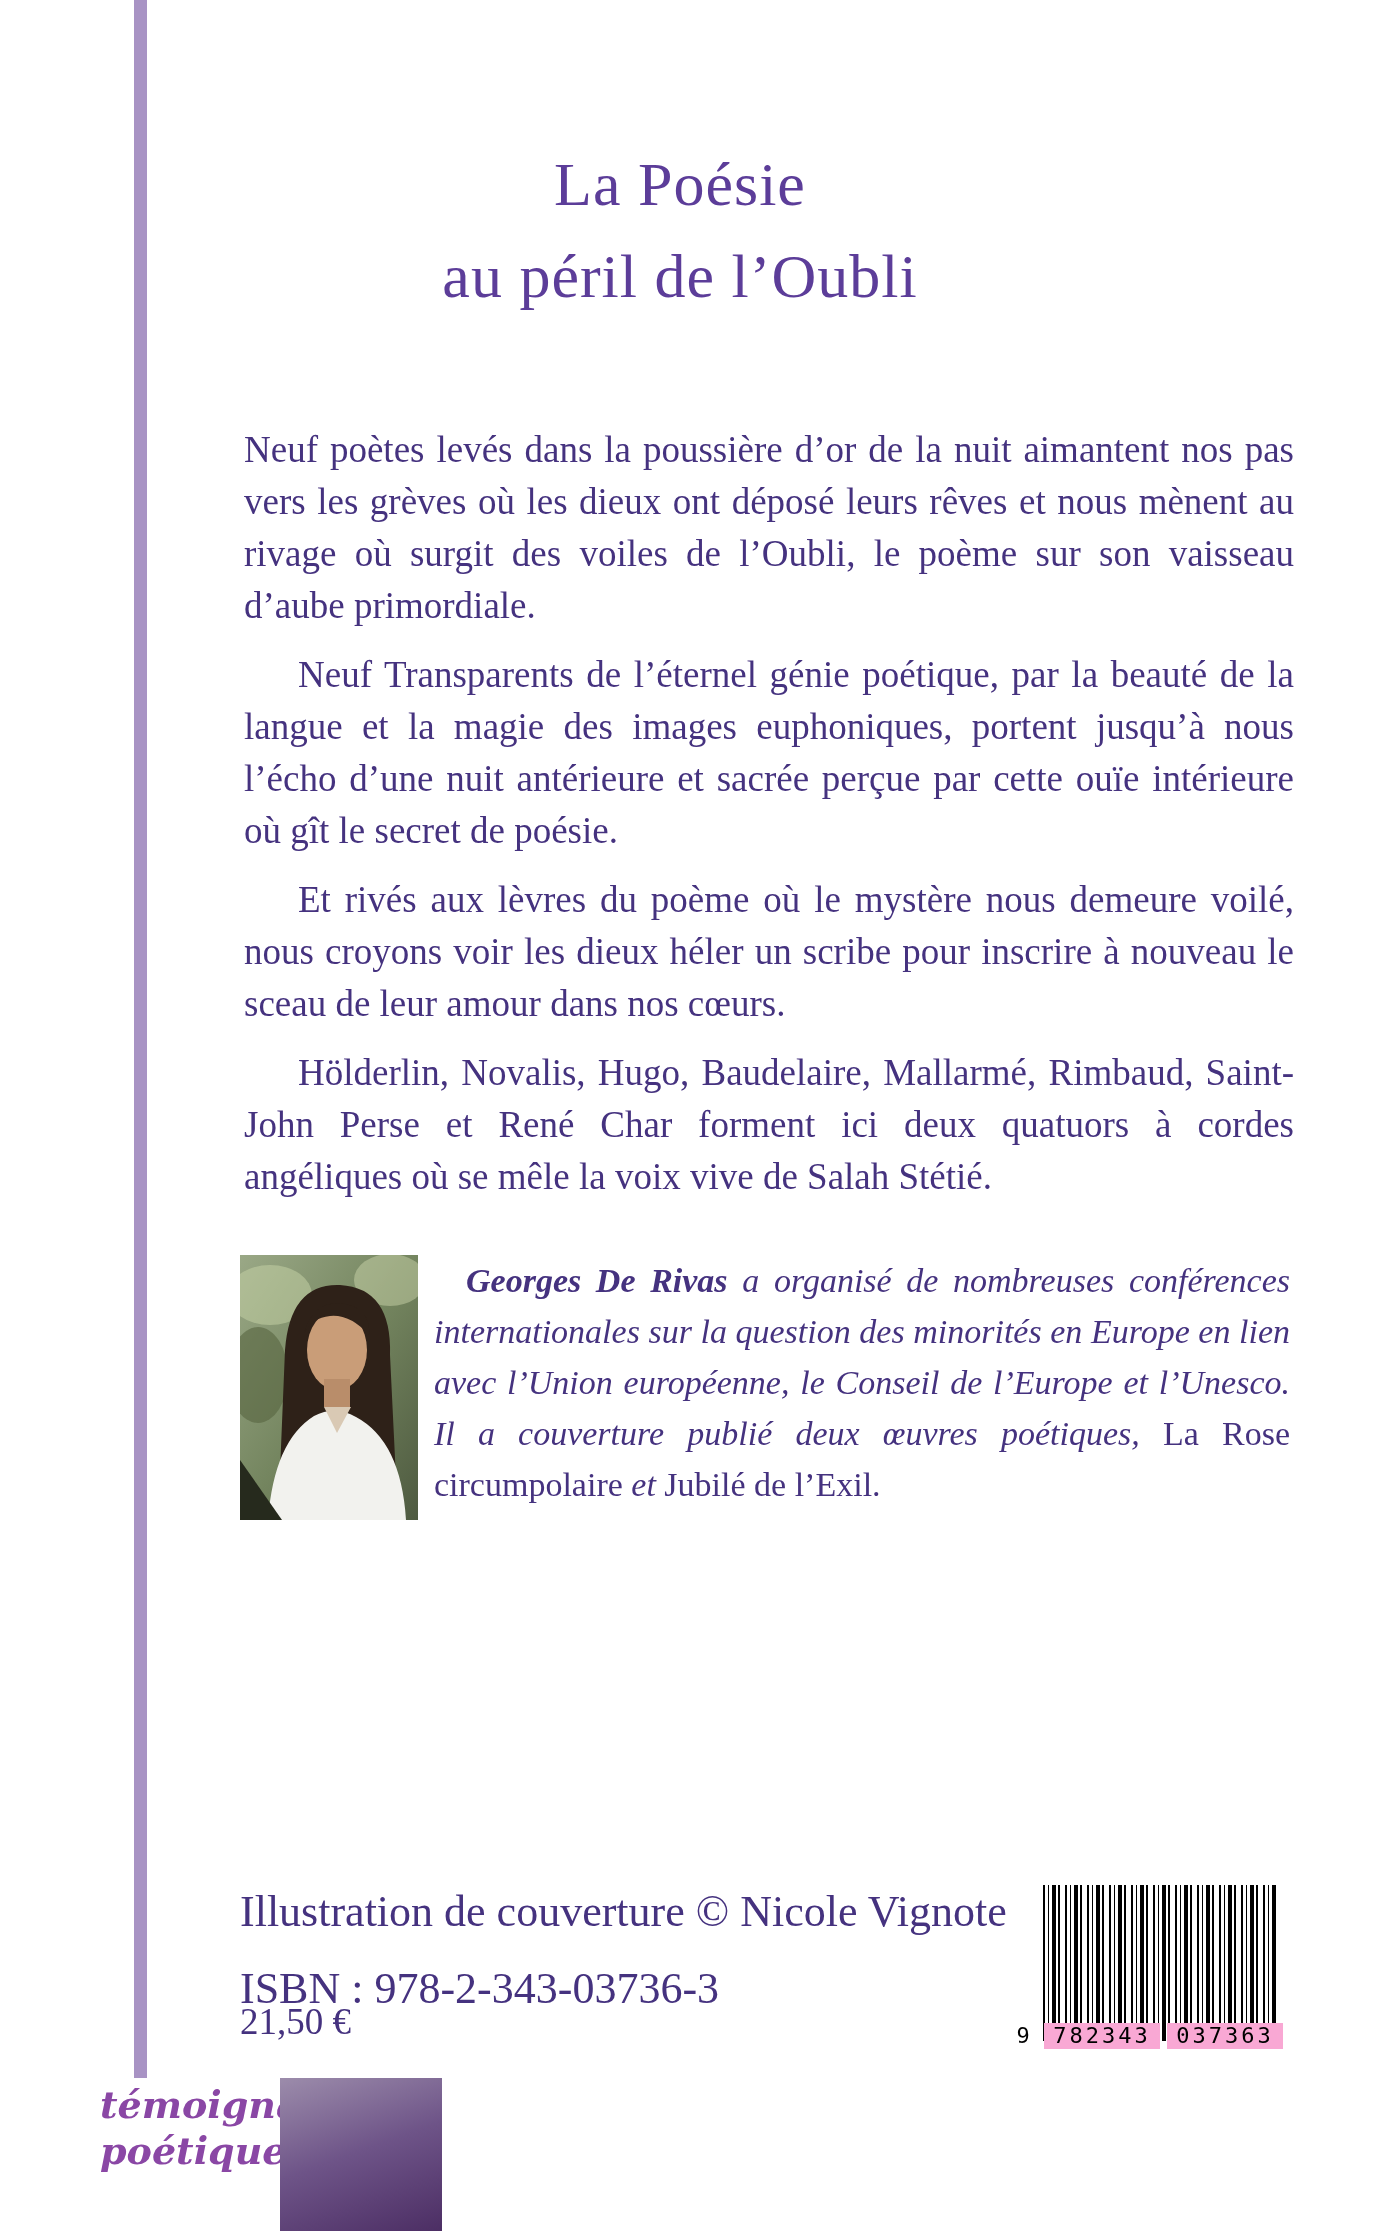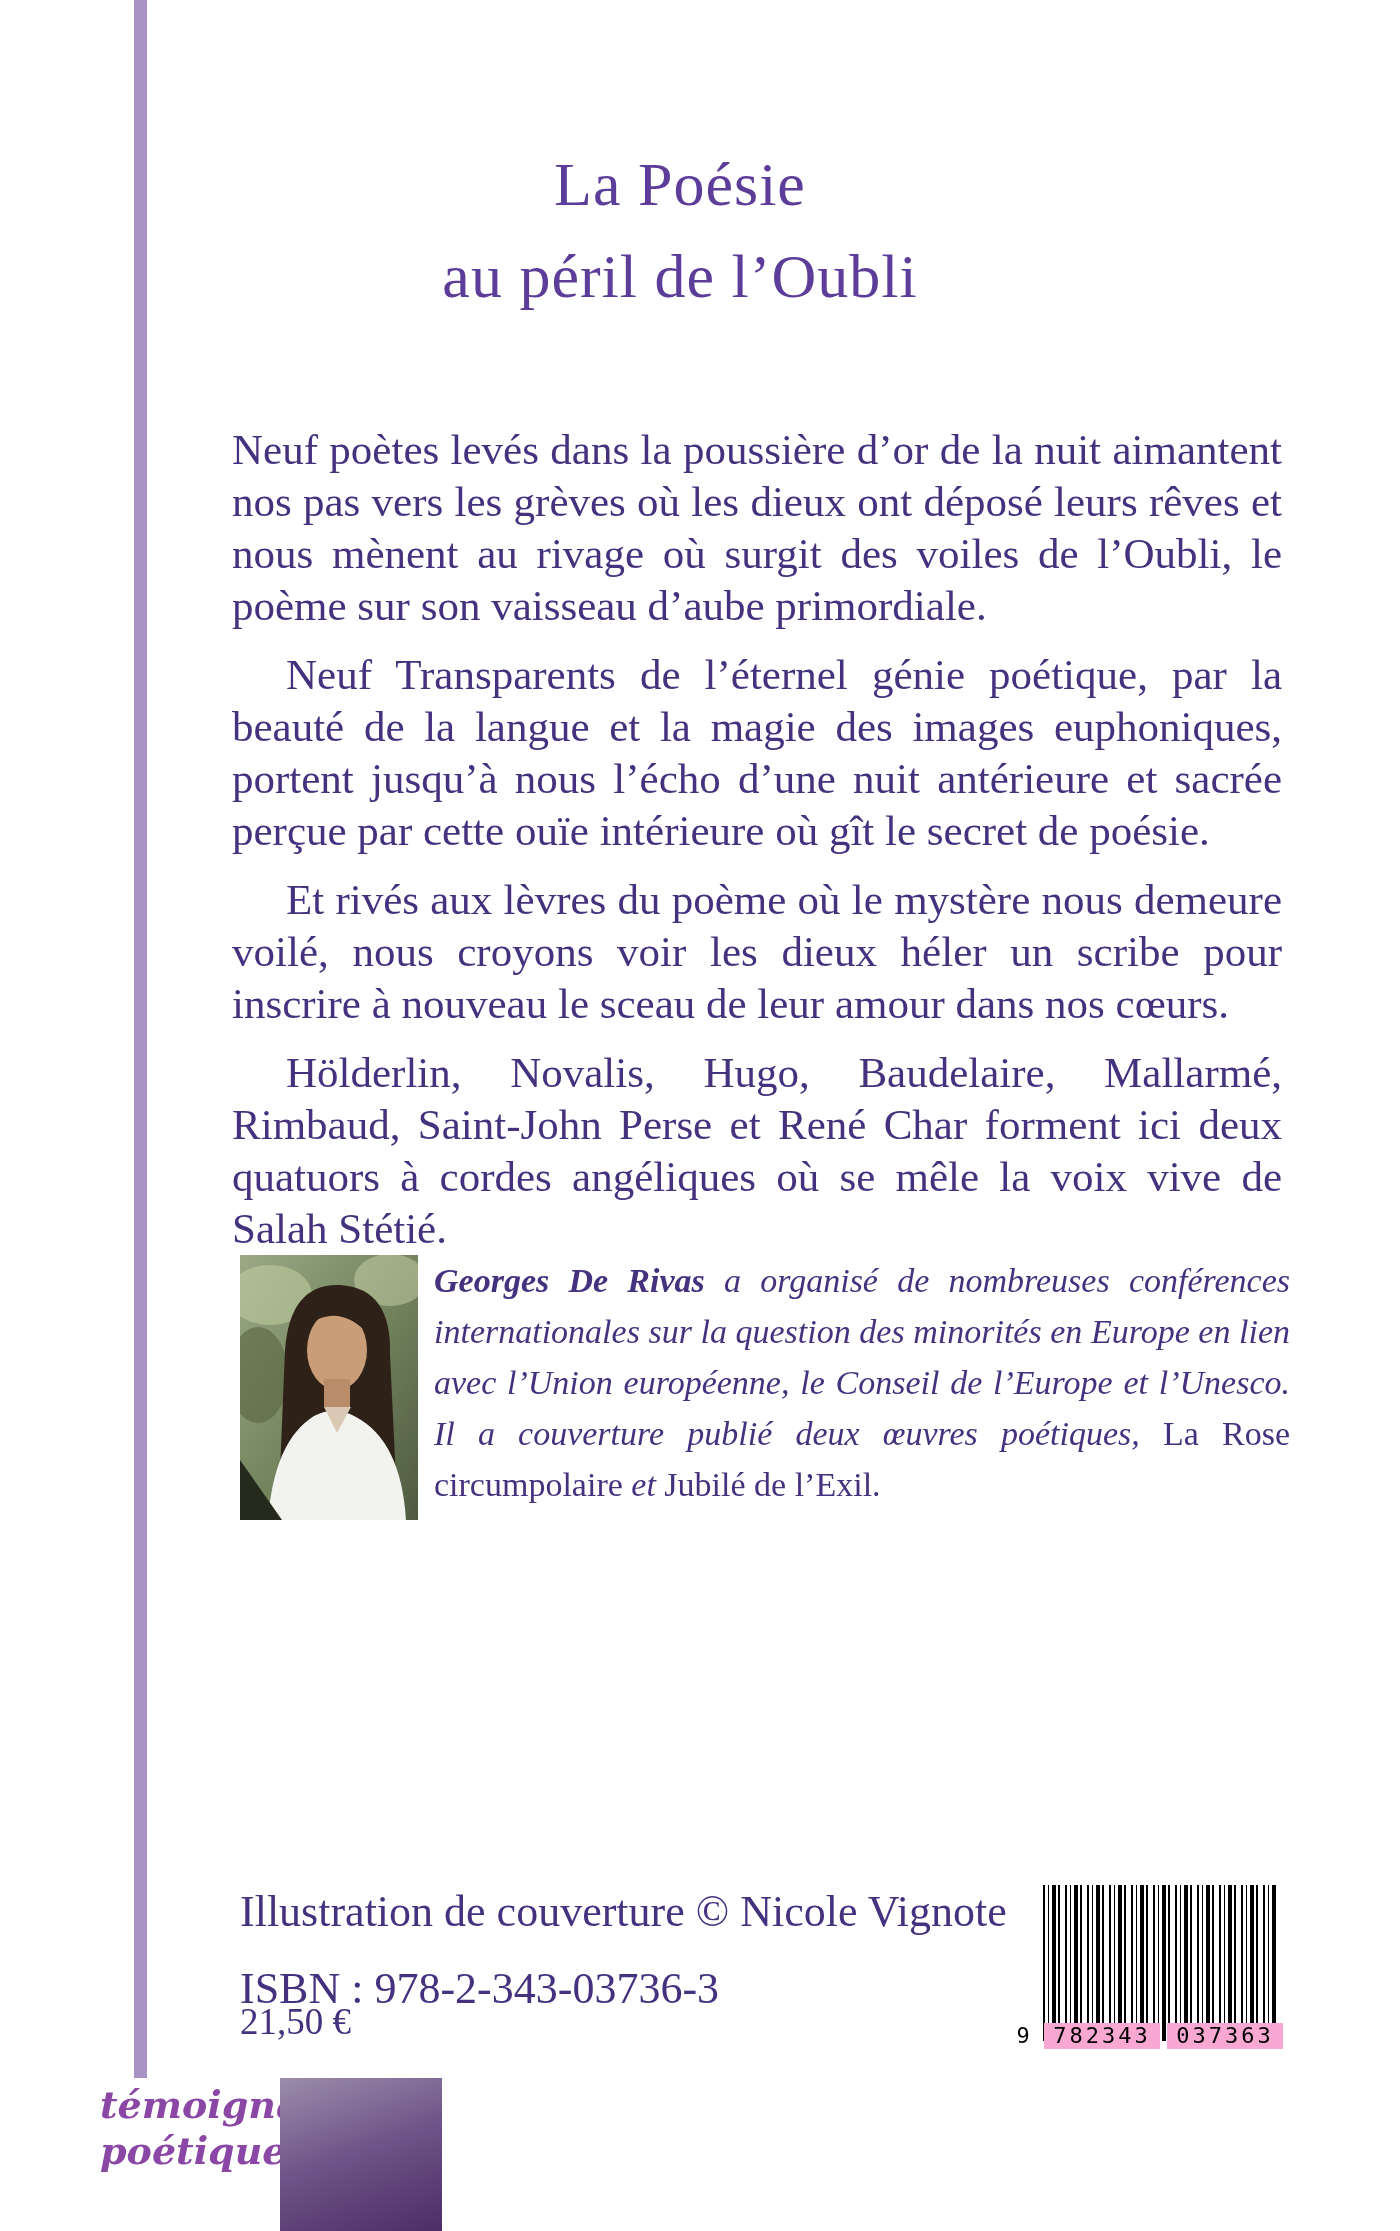--- a/index.html
+++ b/index.html
@@ -24,39 +24,39 @@
   .stripe{
     position:absolute;left:134px;top:0;width:13px;height:2078px;
     background:var(--stripe);
   }
   .title-block{
     position:absolute;top:138px;left:0;width:1360px;
     text-align:center;color:var(--title);
     font-size:62px;line-height:92px;letter-spacing:1px;
   }
   .synopsis{
-    position:absolute;top:424px;left:232px;width:1050px;
-    color:var(--ink);font-size:43px;line-height:52px;
+    position:absolute;top:424px;left:244px;width:1050px;
+    color:var(--ink);font-size:37px;line-height:52px;
     text-align:justify;
   }
   .synopsis p{margin:0;}
   .synopsis p + p{text-indent:54px;margin-top:17px;}
   .bio-section{
     position:absolute;top:1255px;left:240px;width:1050px;
     display:flex;gap:16px;align-items:flex-start;
   }
   .photo{
     width:178px;height:265px;flex:0 0 178px;overflow:hidden;
   }
   .photo svg{display:block;width:178px;height:265px;}
   .bio{
     color:var(--ink);font-size:34px;line-height:51px;
     text-align:justify;font-style:italic;
   }
-  .bio .bi{font-weight:bold;font-style:italic;}
+  .bio .bi{font-weight:bold;font-style:italic;margin-left:32px;}
   .bio .rm{font-style:normal;}
   .credit-line{
     position:absolute;left:240px;color:var(--ink);
     font-size:44px;
   }
   .illustration{top:1886px;}
   .isbn{top:1963px;}
   .price{top:2000px;font-size:37px;}
   .barcode{
     position:absolute;left:1009px;top:1881px;width:274px;height:168px;

